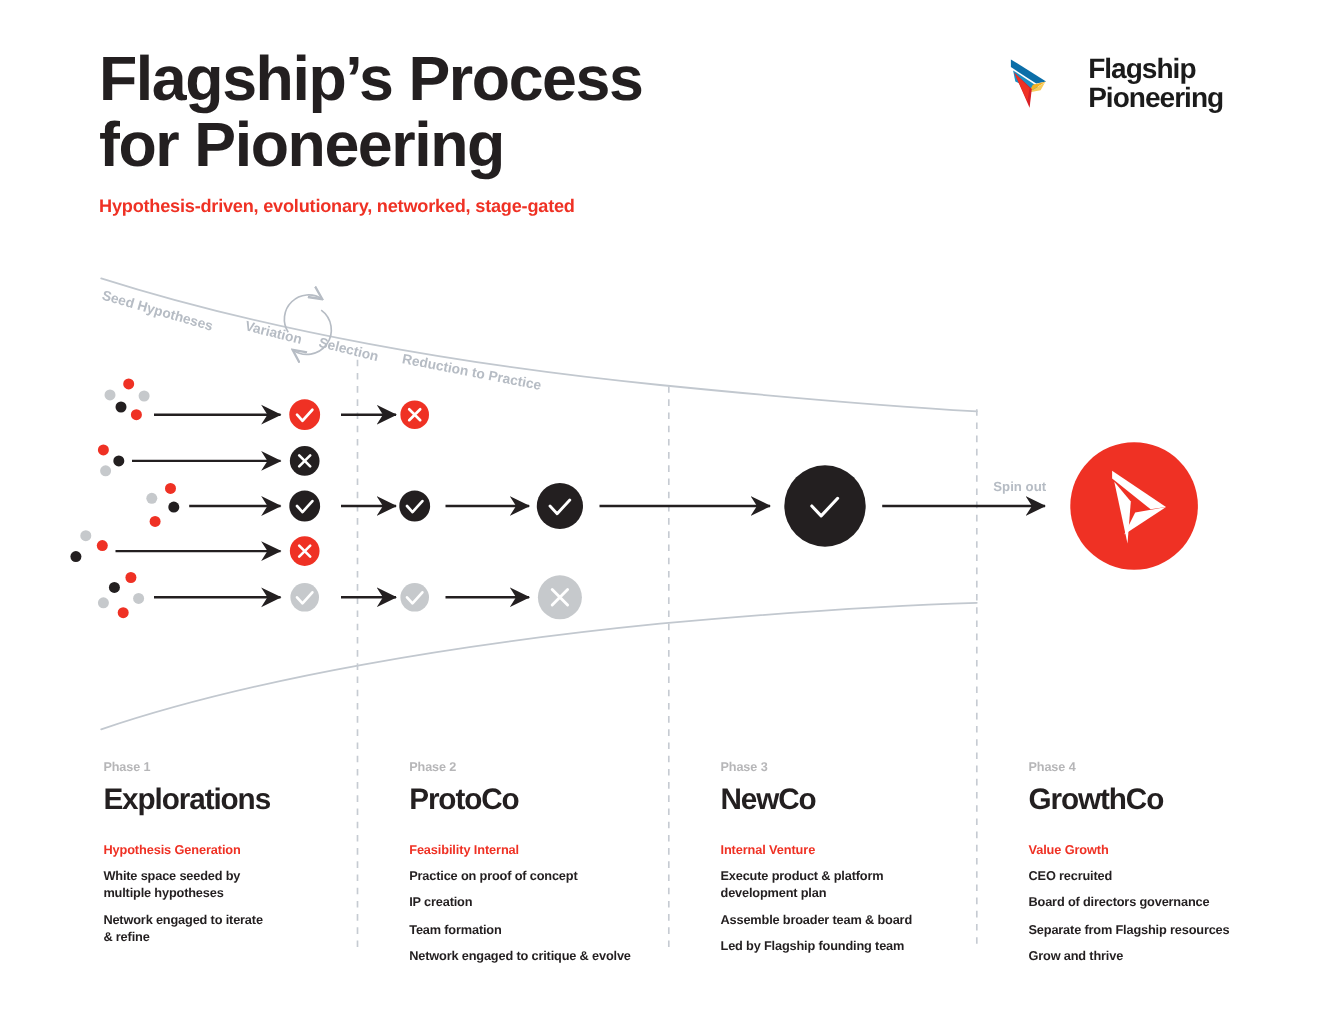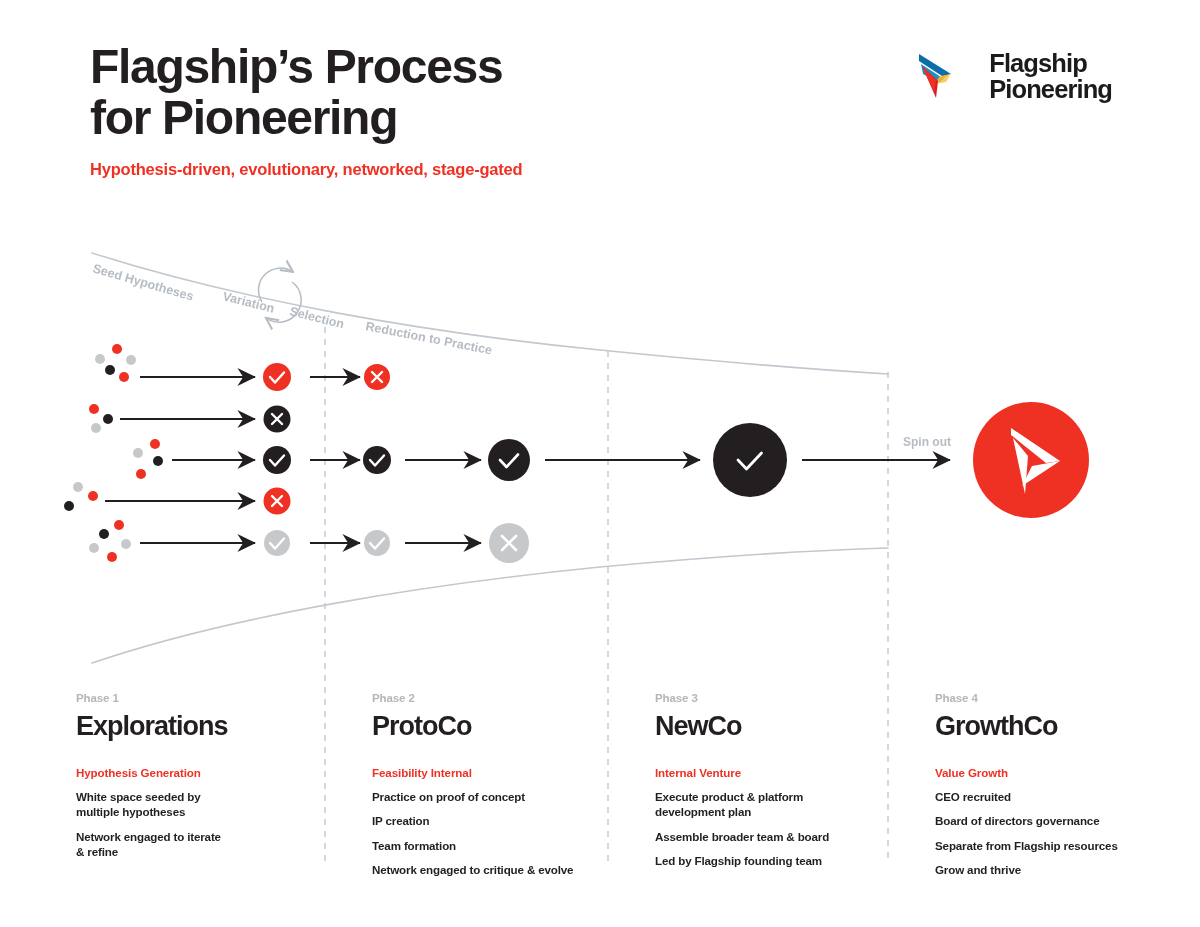--- a/index.html
+++ b/index.html
@@ -12,21 +12,21 @@
     color: #231f20;
     overflow: hidden;
     position: relative;
   }
 
   .page { position: relative; width: 1200px; height: 927px; }
 
   
   .header { position: absolute; left: 90px; top: 42px; width: 720px; }
   .title {
-    font-size: 48px;
+    font-size: 57px;
     font-weight: bold;
     line-height: 1.06;
     letter-spacing: -1.3px;
     color: #231f20;
     margin: 0;
     white-space: pre-line;
   }
   .subtitle {
     margin: 16px 0 0 0;
     font-size: 16.5px;
@@ -45,21 +45,21 @@
     letter-spacing: -0.9px;
     color: #1b1b1b;
   }
 
   
   .diagram { position: absolute; left: 0; top: 0; width: 1200px; height: 927px; pointer-events: none; }
 
   
   .phases { position: absolute; left: 0; top: 692px; width: 1200px; height: 190px; }
   .phase { position: absolute; top: 0; }
-  .phase-1 { left: 76px; width: 230px; }
+  .phase-1 { left: 94px; width: 230px; }
   .phase-2 { left: 372px; width: 230px; }
   .phase-3 { left: 655px; width: 240px; }
   .phase-4 { left: 935px; width: 240px; }
 
   .phase-kicker {
     font-size: 11.5px;
     font-weight: bold;
     color: #b6b6b8;
     letter-spacing: -0.1px;
     margin: 0 0 9px 0;

